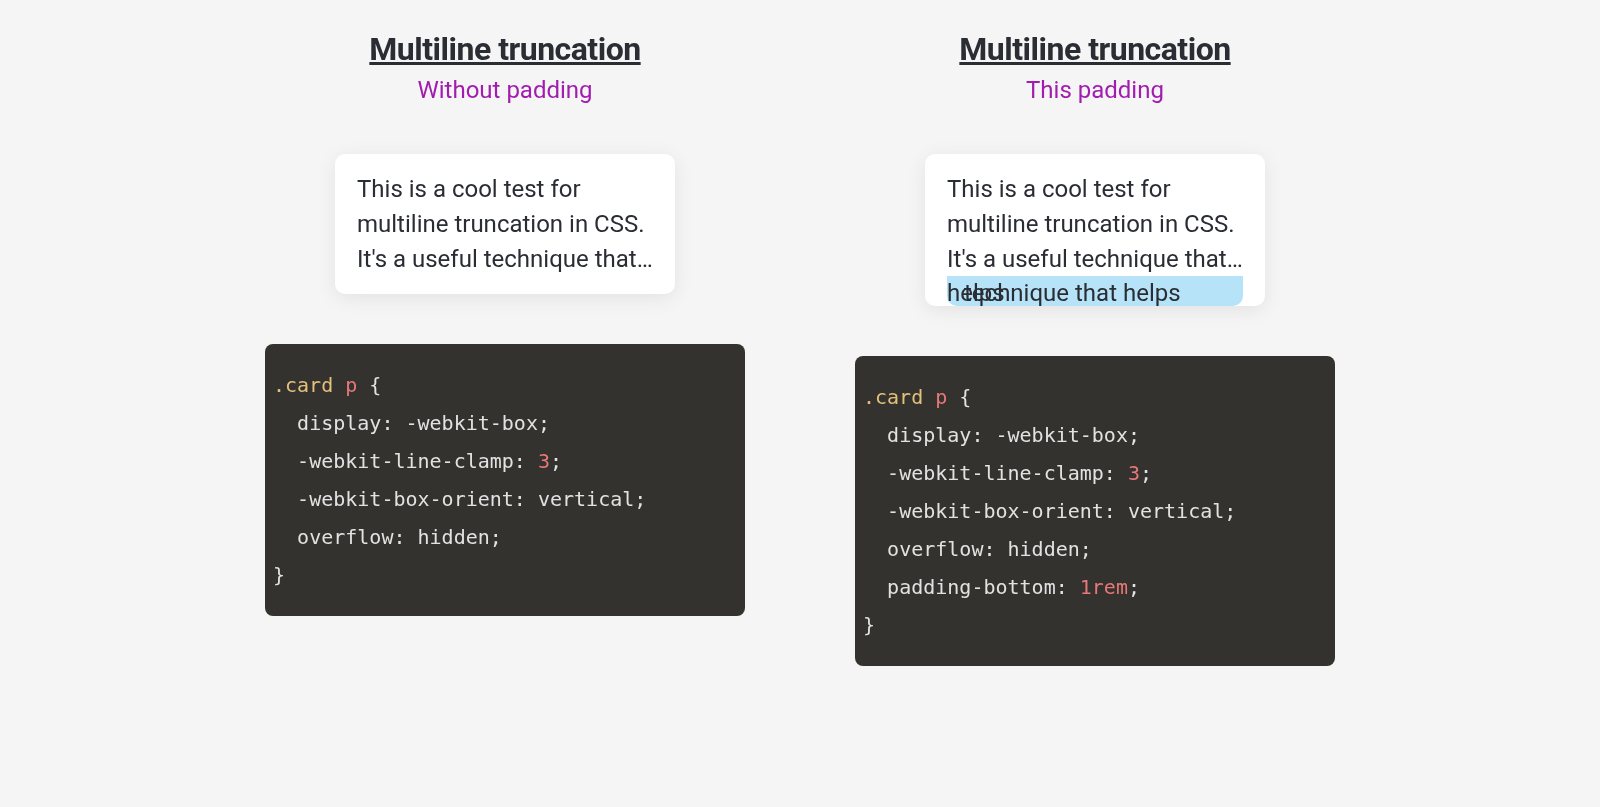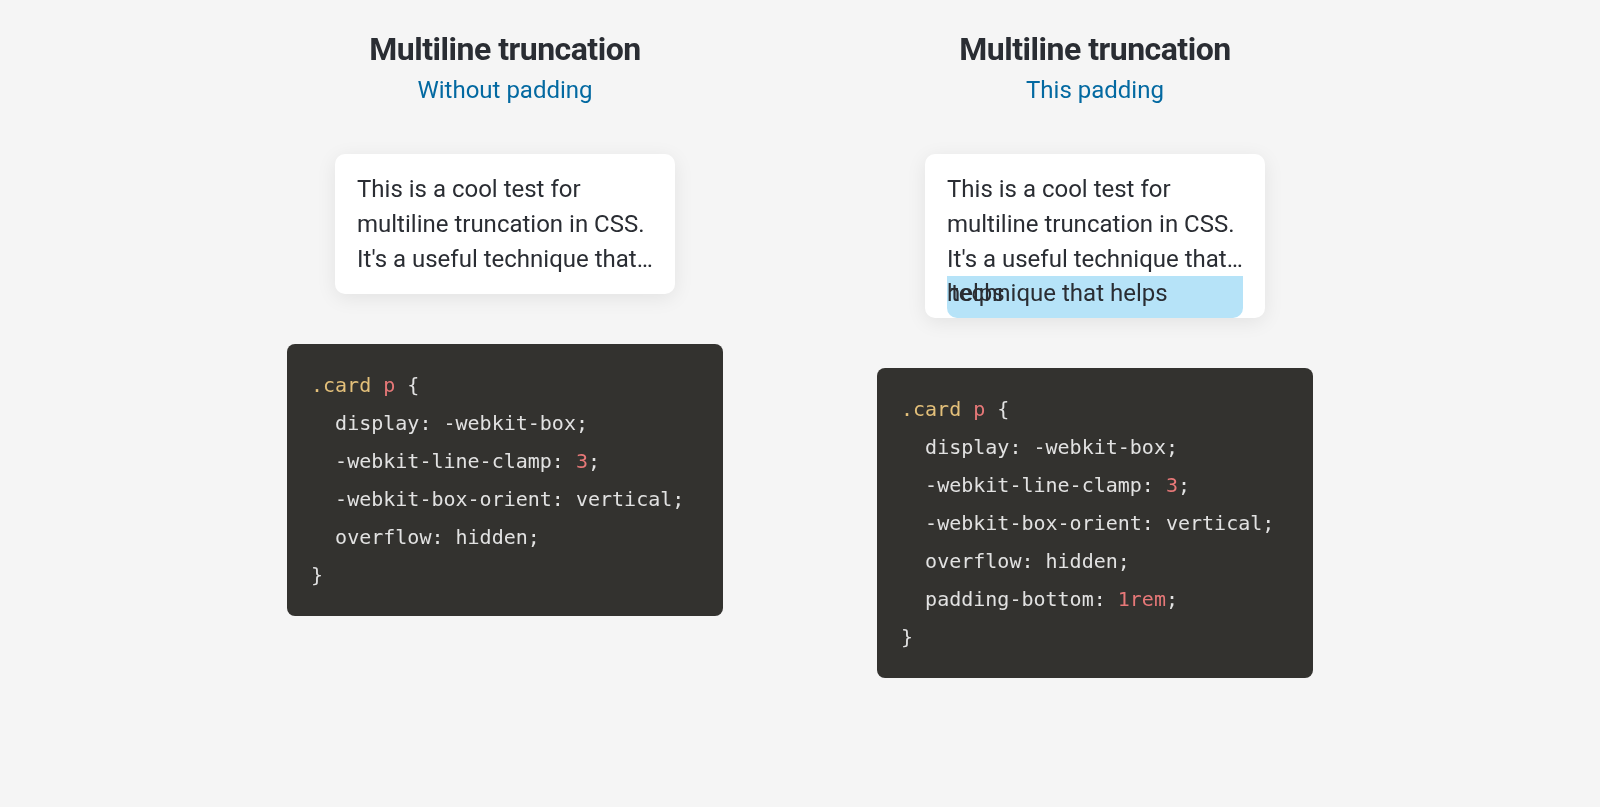--- a/index.html
+++ b/index.html
@@ -22,25 +22,26 @@
     flex-direction: column;
     align-items: center;
     width: 480px;
   }
   .title {
     font-size: 32px;
     font-weight: 700;
     color: #2a2d33;
     margin-bottom: 8px;
     letter-spacing: -0.5px;
+    text-decoration: underline;
   }
   .subtitle {
     font-size: 24px;
     font-weight: 400;
-    color: #0369a1;
+    color: #a21caf;
     margin-bottom: 50px;
   }
   .card {
     background: #fff;
     border-radius: 10px;
     box-shadow: 0 4px 20px rgba(0,0,0,0.08);
     width: 340px;
     padding: 18px 22px;
     margin-bottom: 50px;
   }
@@ -67,32 +68,32 @@
     padding-bottom: 30px; 
   }
   .overflow-line {
     background: #b6e3f8;
     color: #2a2d33;
     font-size: 24px;
     line-height: 1.45;
     margin-top: -30px;
     border-bottom-left-radius: 10px;
     border-bottom-right-radius: 10px;
-    padding: 0 4px;
-    height: 42px;
+    padding: 0 17px;
+    height: 30px;
     overflow: hidden;
     width: 296px;
     margin-left: auto;
     margin-right: auto;
   }
   .code-block {
     background: #33322f;
     border-radius: 8px;
-    padding: 22px 24px;
-    width: 436px;
+    padding: 22px 8px;
+    width: 480px;
     font-family: "SFMono-Regular", ui-monospace, Menlo, Consolas, monospace;
     font-size: 20px;
     line-height: 1.9;
     white-space: pre;
     color: #e2e2e2;
   }
   .tok-sel   { color: #e4c07a; }
   .tok-tag   { color: #e77878; }
   .tok-prop  { color: #e2e2e2; }
   .tok-val   { color: #e2e2e2; }

